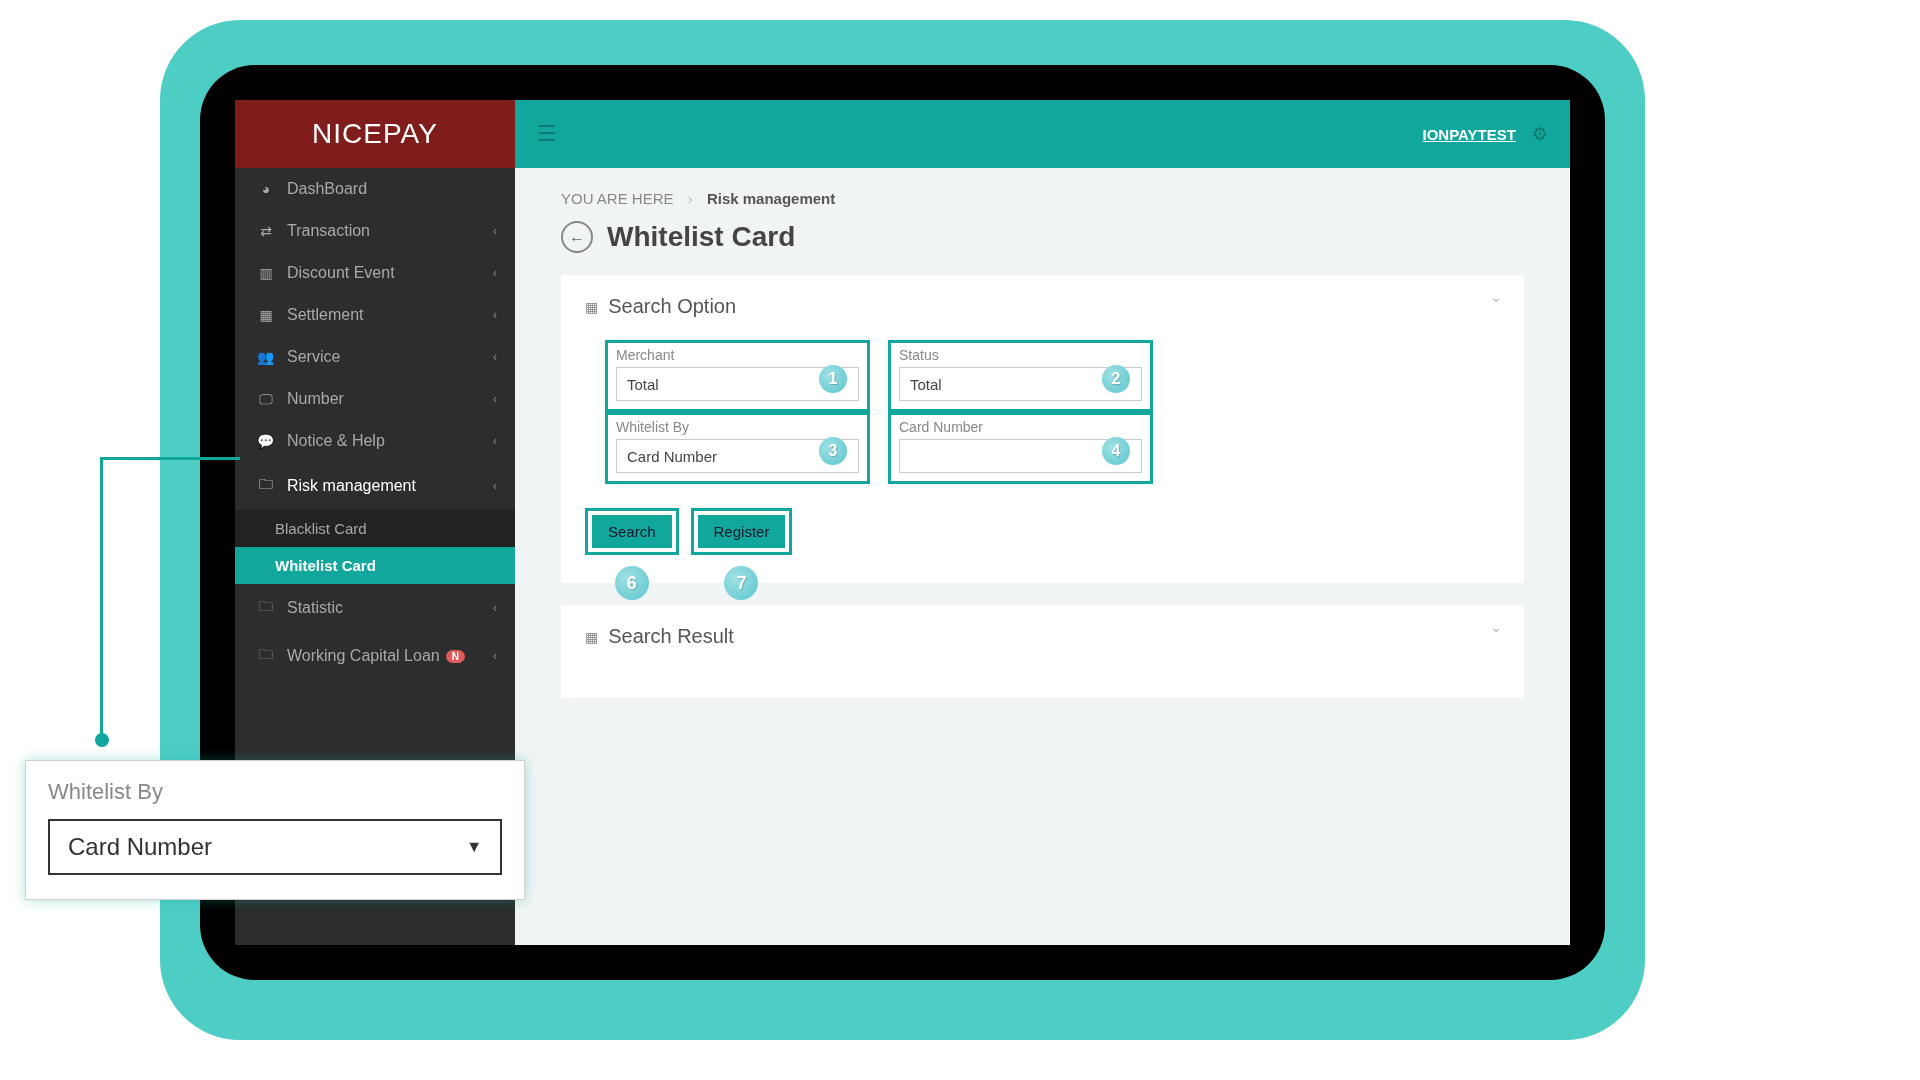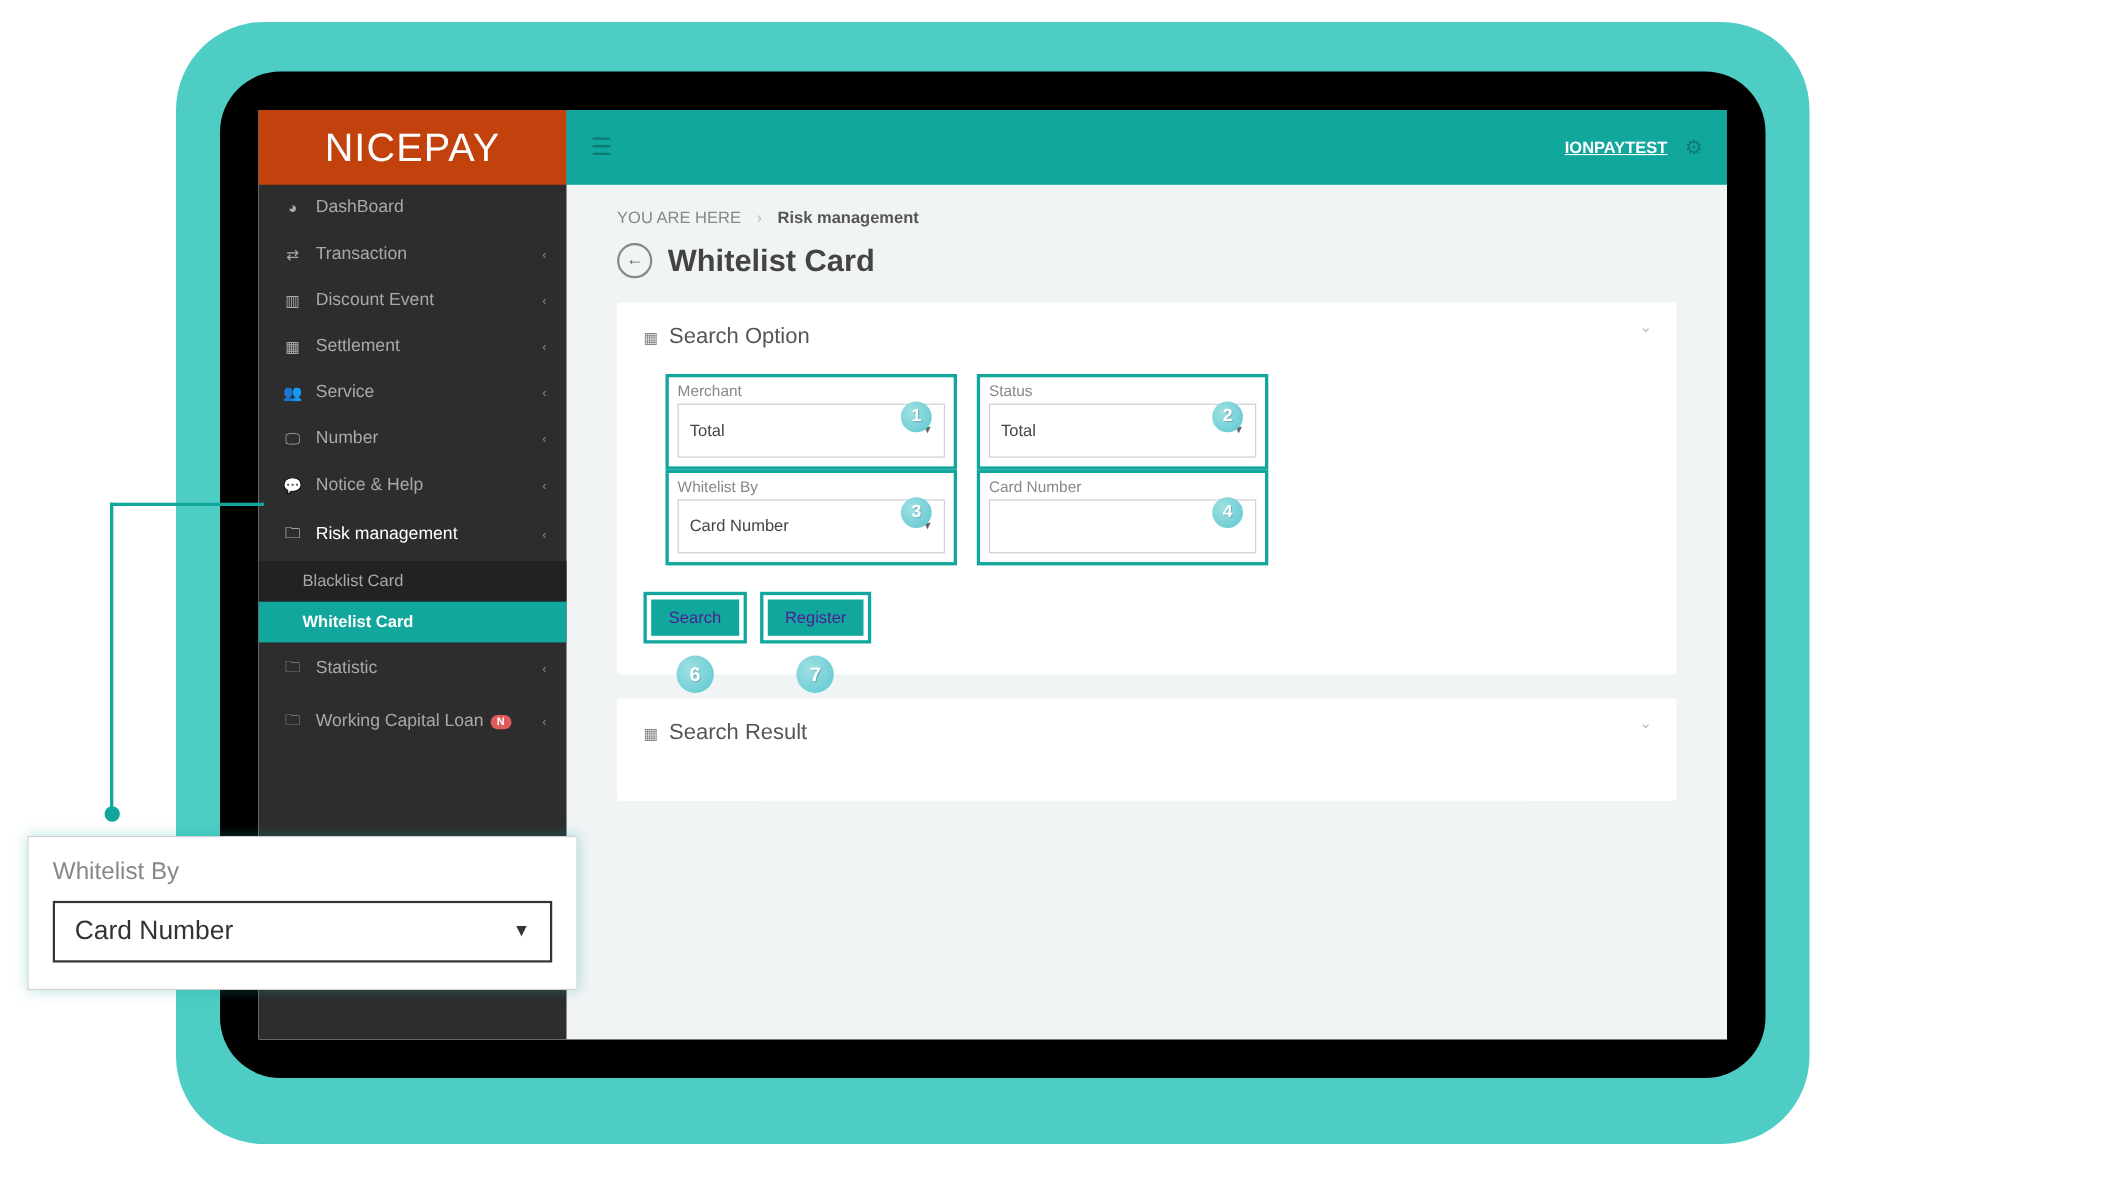--- a/index.html
+++ b/index.html
@@ -41,23 +41,23 @@
 
   
   .sidebar {
     width: 280px;
     background: #2d2d2d;
     display: flex;
     flex-direction: column;
   }
   .brand {
     height: 68px;
-    background: #c2410c;
+    background: #7f1d1d;
     color: #fff;
-    font-size: 36px;
+    font-size: 28px;
     font-weight: 300;
     letter-spacing: 1px;
     display: flex;
     align-items: center;
     justify-content: center;
   }
   .nav { flex: 1; }
   .nav-item {
     color: #a9a9a9;
     padding: 12px 20px;
@@ -135,21 +135,21 @@
   .form-group {
     border:3px solid #12a79d;
     padding: 4px 8px 8px 8px;
     width: 265px;
     position:relative;
     margin-bottom: 0;
   }
   .form-group + .form-group { }
   .form-group label { display:block; font-size:14px; color:#888; margin-bottom:4px; }
   .select, .text-input {
-    width:100%; height:49px; border:1px solid #ccc; background:#fff;
+    width:100%; height:34px; border:1px solid #ccc; background:#fff;
     padding: 0 10px; font-size:15px; color:#444;
     display:flex; align-items:center; position:relative;
   }
   .select .caret { position:absolute; right:10px; font-size:10px; color:#666; }
   .text-input input {
     border:none; outline:none; width:100%; height:100%; font-size:15px;
     background:transparent;
   }
 
   .num-badge {
@@ -162,21 +162,21 @@
     font-size:16px;
     width:28px;height:28px;
     border-radius:50%;
     display:flex;align-items:center;justify-content:center;
     text-shadow: 1px 1px 1px rgba(0,0,0,.2);
   }
 
   .button-row { display:flex; gap:12px; margin-top:24px; position:relative; }
   .btn-box { border:3px solid #12a79d; padding:4px; position:relative; }
   .btn {
-    background:#12a79d;color:#4c1d95;border:none;padding:8px 16px;
+    background:#12a79d;color:#0f172a;border:none;padding:8px 16px;
     font-size:15px;cursor:pointer;
   }
   .btn-badge {
     position:absolute;
     bottom:-48px;
     left:50%;
     transform:translateX(-50%);
     background: radial-gradient(circle at 35% 35%, #9fe0e3, #5bc7cf);
     color:#fff;font-weight:700;font-size:18px;
     width:34px;height:34px;border-radius:50%;

